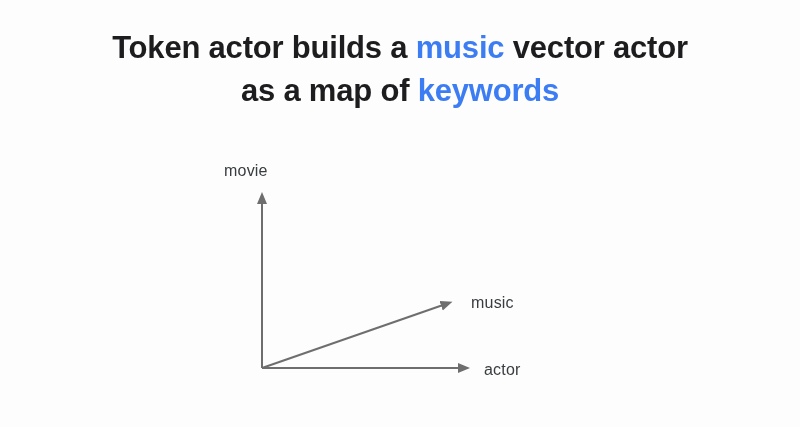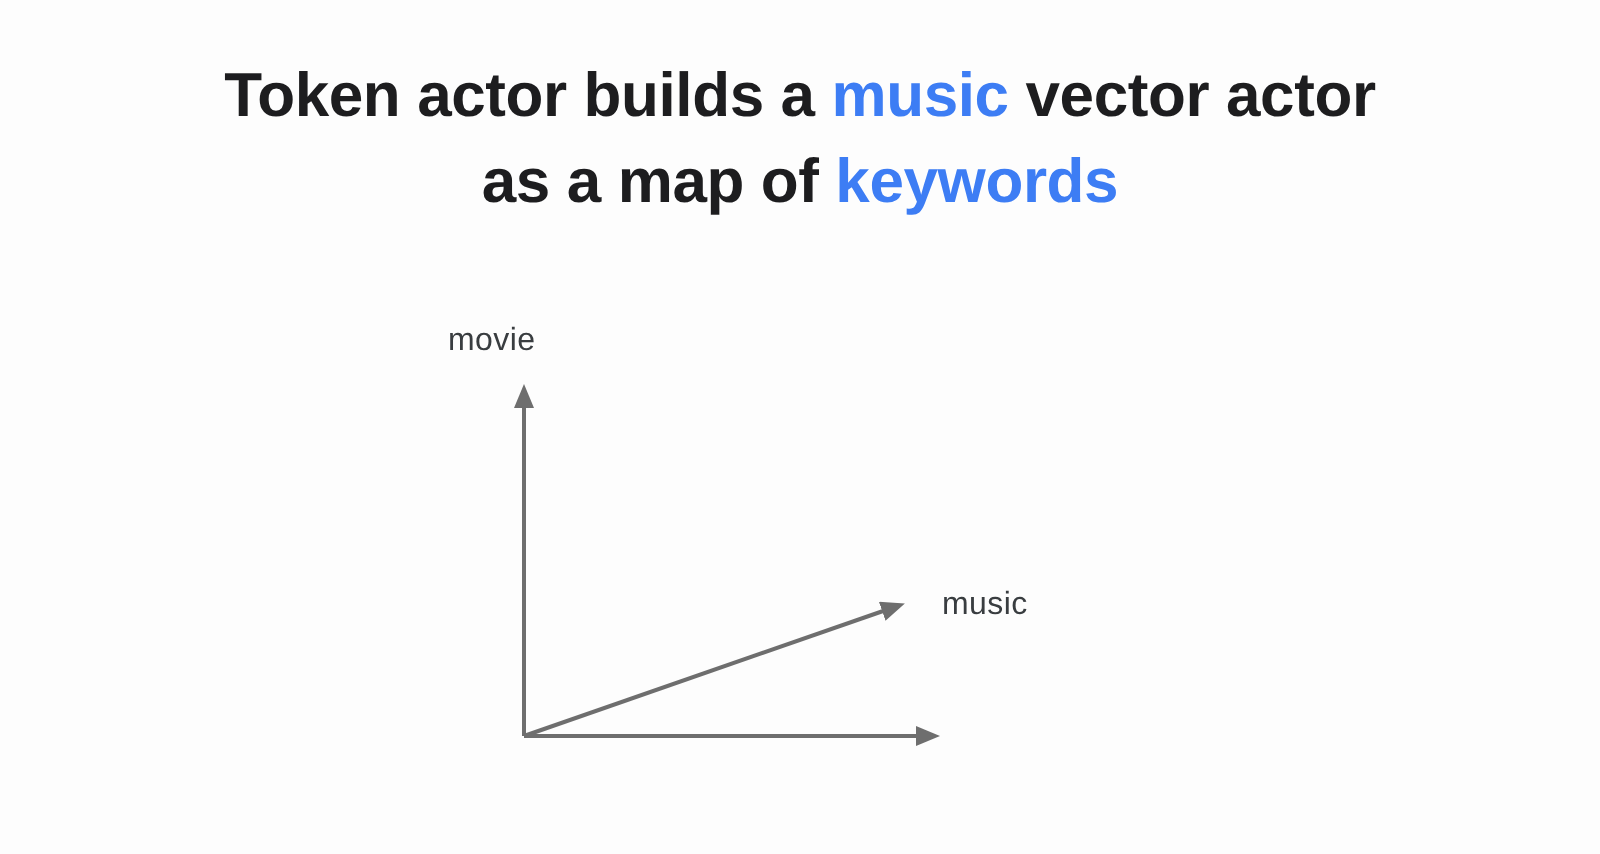--- a/index.html
+++ b/index.html
@@ -76,14 +76,15 @@
         <path class="arrow-fill" d="M0,0 L12,5 L0,10 Z"></path>
       </marker>
     </defs>
     <line x1="262" y1="368" x2="262" y2="202" marker-end="url(#arrowhead)"></line>
     <line x1="262" y1="368" x2="443" y2="305" marker-end="url(#arrowhead)"></line>
     <line x1="262" y1="368" x2="460" y2="368" marker-end="url(#arrowhead)"></line>
   </svg>
 
   <div class="axis-label movie">movie</div>
   <div class="axis-label music">music</div>
+  <div class="axis-label actor">actor</div>
 
 </div>
 
 </body></html>

